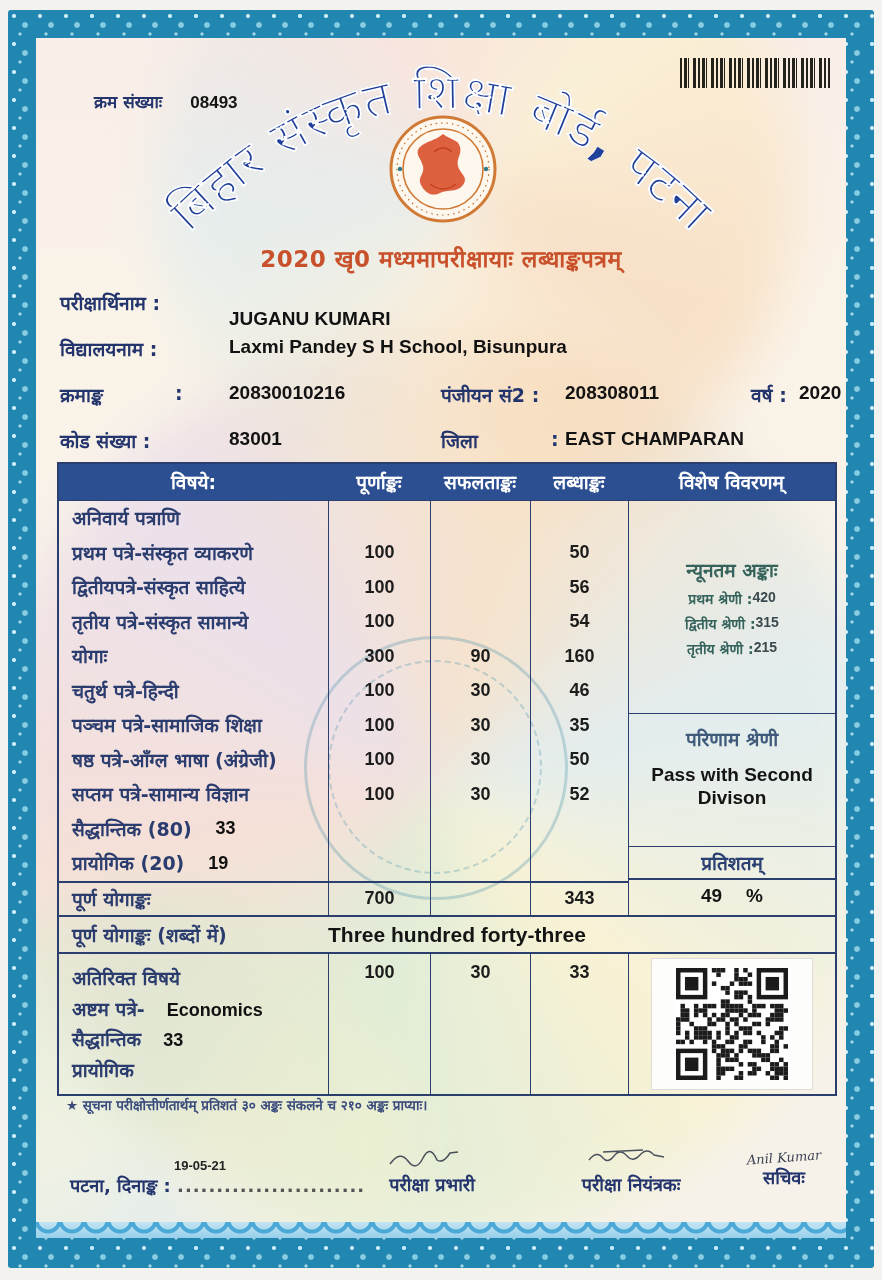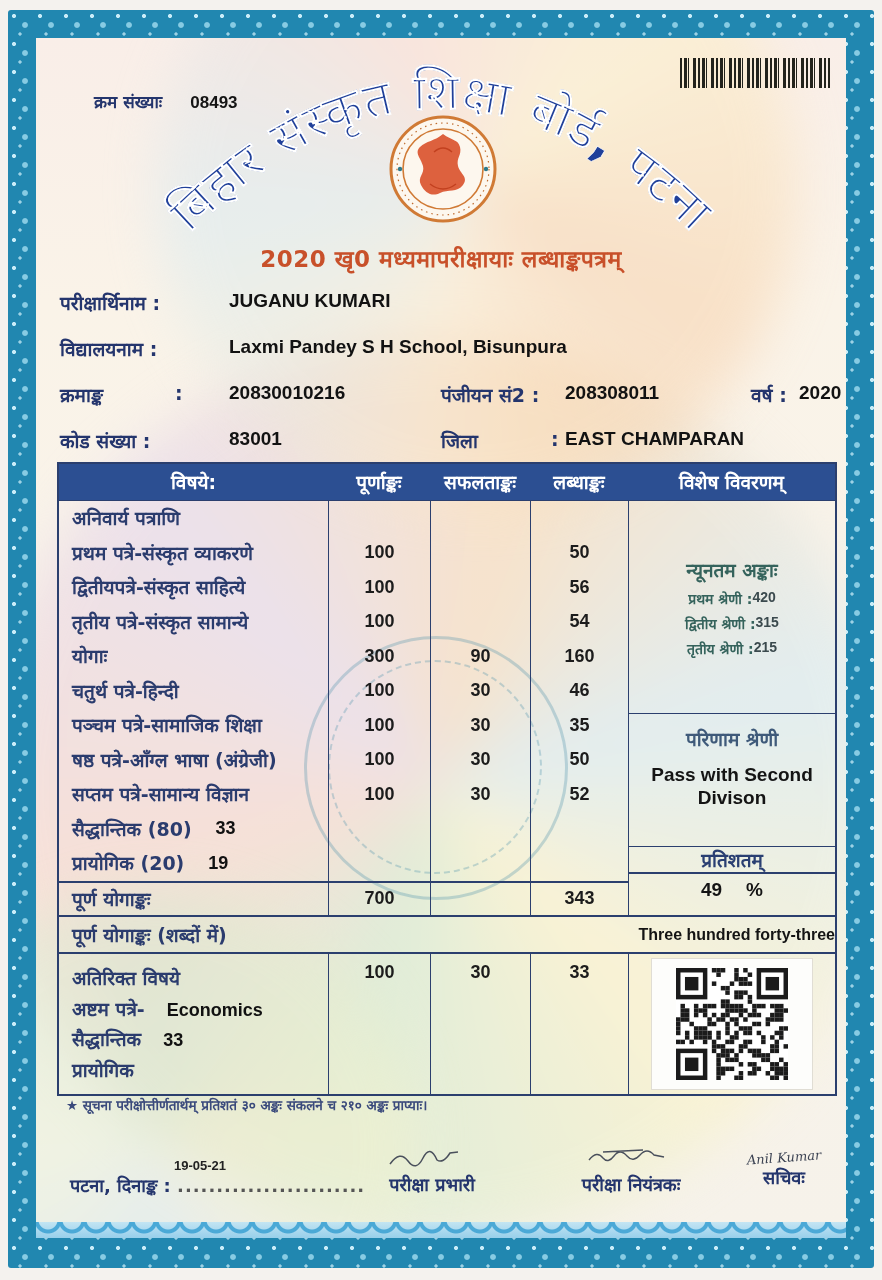--- a/index.html
+++ b/index.html
@@ -61,28 +61,28 @@
   .ncell { display:flex; align-items:center; justify-content:center; font-size:18px; font-weight:bold;
     color:#1c1c1c; font-family:"Liberation Sans",sans-serif; border-left:1.5px solid #2b3f6e; }
   .special { grid-row:1 / 13; grid-column:5; border-left:1.5px solid #2b3f6e; display:flex; flex-direction:column; box-sizing:border-box; }
   .sp-a { height:212px; display:flex; flex-direction:column; justify-content:center; align-items:center; gap:6px; }
   .sp-a .t { font-size:19px; font-weight:bold; color:#35635c; }
   .sp-a .ln { font-size:14px; font-weight:bold; color:#35635c; display:flex; }
   .sp-a .ln b { color:#3b4a4e; font-family:"Liberation Sans",sans-serif; }
   .sp-b { height:133px; border-top:1.5px solid #2b3f6e; box-sizing:border-box; text-align:center; padding-top:12px; }
   .sp-b .t { font-size:19px; font-weight:bold; color:#3f5a7a; margin-bottom:12px; }
   .sp-b .v { font-size:19px; font-weight:bold; color:#141414; font-family:"Liberation Sans",sans-serif; line-height:1.2; padding:0 6px; }
-  .sp-c { height:26px; border-top:1.5px solid #2b3f6e; box-sizing:border-box; display:flex; align-items:center; justify-content:center;
+  .sp-c { height:32px; border-top:1.5px solid #2b3f6e; box-sizing:border-box; display:flex; align-items:center; justify-content:center;
     font-size:19px; font-weight:bold; color:#2a3f72; }
   .sp-d { height:34.5px; border-top:2px solid #2b3f6e; box-sizing:border-box; display:flex; align-items:center; justify-content:center; gap:24px;
     font-size:19px; font-weight:bold; color:#141414; font-family:"Liberation Sans",sans-serif; }
 
   .words-row { display:flex; border-top:2px solid #2b3f6e; border-bottom:2px solid #2b3f6e; height:35px; align-items:center; }
   .words-row .wl { width:269px; padding-left:13px; font-size:19px; font-weight:bold; color:#2b3c6e; box-sizing:border-box; }
-  .words-row .wv { flex:1; text-align:right; font-size:16px; font-weight:bold; color:#141414; font-family:"Liberation Sans",sans-serif; }
+  .words-row .wv { flex:1; text-align:left; font-size:21px; font-weight:bold; color:#141414; font-family:"Liberation Sans",sans-serif; }
 
   .addsec { grid-template-rows:140px; }
   .addsub { display:flex; flex-direction:column; justify-content:space-evenly; padding:6px 0 6px 13px; box-sizing:border-box; }
   .addsub .l { font-size:19px; font-weight:bold; color:#2b3c6e; display:flex; align-items:baseline; }
   .addsub .l b { margin-left:22px; color:#111; font-family:"Liberation Sans",sans-serif; font-size:18px; }
   .addn { align-items:flex-start; padding-top:8px; }
   .qrwrap { border-left:1.5px solid #2b3f6e; display:flex; align-items:flex-start; justify-content:center; box-sizing:border-box; }
   .qrbox { margin-top:5px; width:160px; height:130px; background:#fdfdfb; box-shadow:0 0 0 1px #e0ddd4; display:flex; align-items:center; justify-content:center; }
 
   .footnote { position:absolute; left:30px; top:1058px; font-size:13.5px; font-weight:bold; color:#3a4a7c; }
@@ -139,21 +139,21 @@
       <circle cx="98" cy="55" r="2.2" fill="#2c7a8c"></circle>
       <path fill="#d9502a" opacity="0.9" d="M55 20 c9 7 15 5 17 13 c2 8 -4 11 -2 19 c2 8 11 11 5 19 c-6 8 -15 4 -23 8 c-8 4 -15 0 -19 -8 c-4 -8 4 -11 2 -19 c-2 -8 -9 -13 -3 -19 c6 -6 15 -6 23 -13z"></path>
       <path fill="none" stroke="#c2401f" stroke-width="1.4" d="M42 70 q13 10 26 0 M46 38 q9 -8 18 0"></path>
     </svg>
 
     <div class="subtitle">2020 खृ0 मध्यमापरीक्षायाः लब्धाङ्कपत्रम्</div>
 
     <div class="student">
       <div class="frow" style="top:0;">
         <span class="flab" style="left:3px;">परीक्षार्थिनाम :</span>
-        <span class="fval" style="left:172px;">JUGANU KUMARI</span>
+        <span class="fval" style="left:172px;margin-top:18px;">JUGANU KUMARI</span>
       </div>
       <div class="frow" style="top:46px;">
         <span class="flab" style="left:3px;">विद्यालयनाम :</span>
         <span class="fval" style="left:172px;">Laxmi Pandey S H School, Bisunpura</span>
       </div>
       <div class="frow" style="top:92px;">
         <span class="flab" style="left:3px;">क्रमाङ्क</span>
         <span class="flab" style="left:118px;">:</span>
         <span class="fval" style="left:172px;">20830010216</span>
         <span class="flab" style="left:384px;">पंजीयन सं2 :</span>

